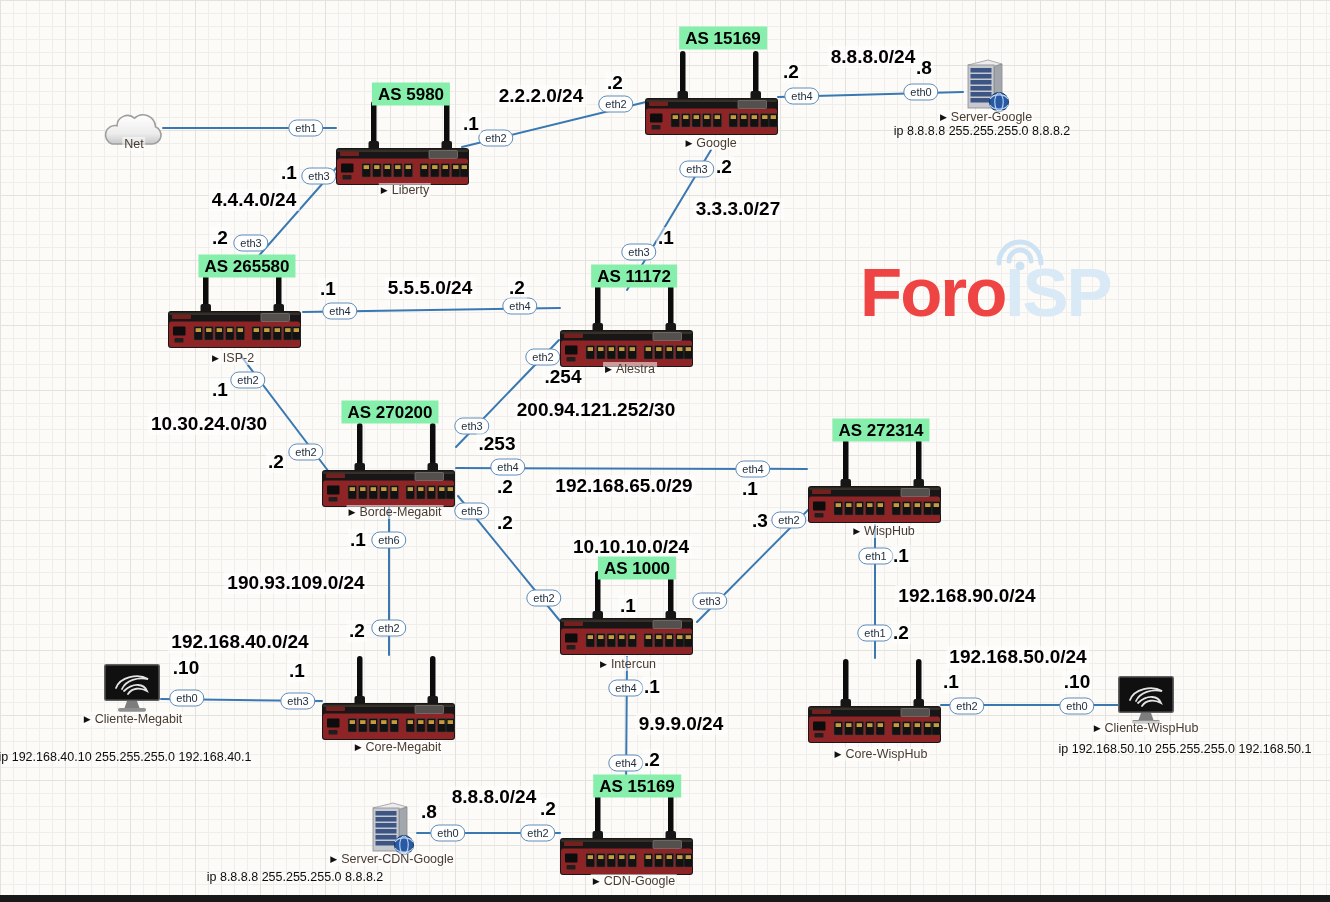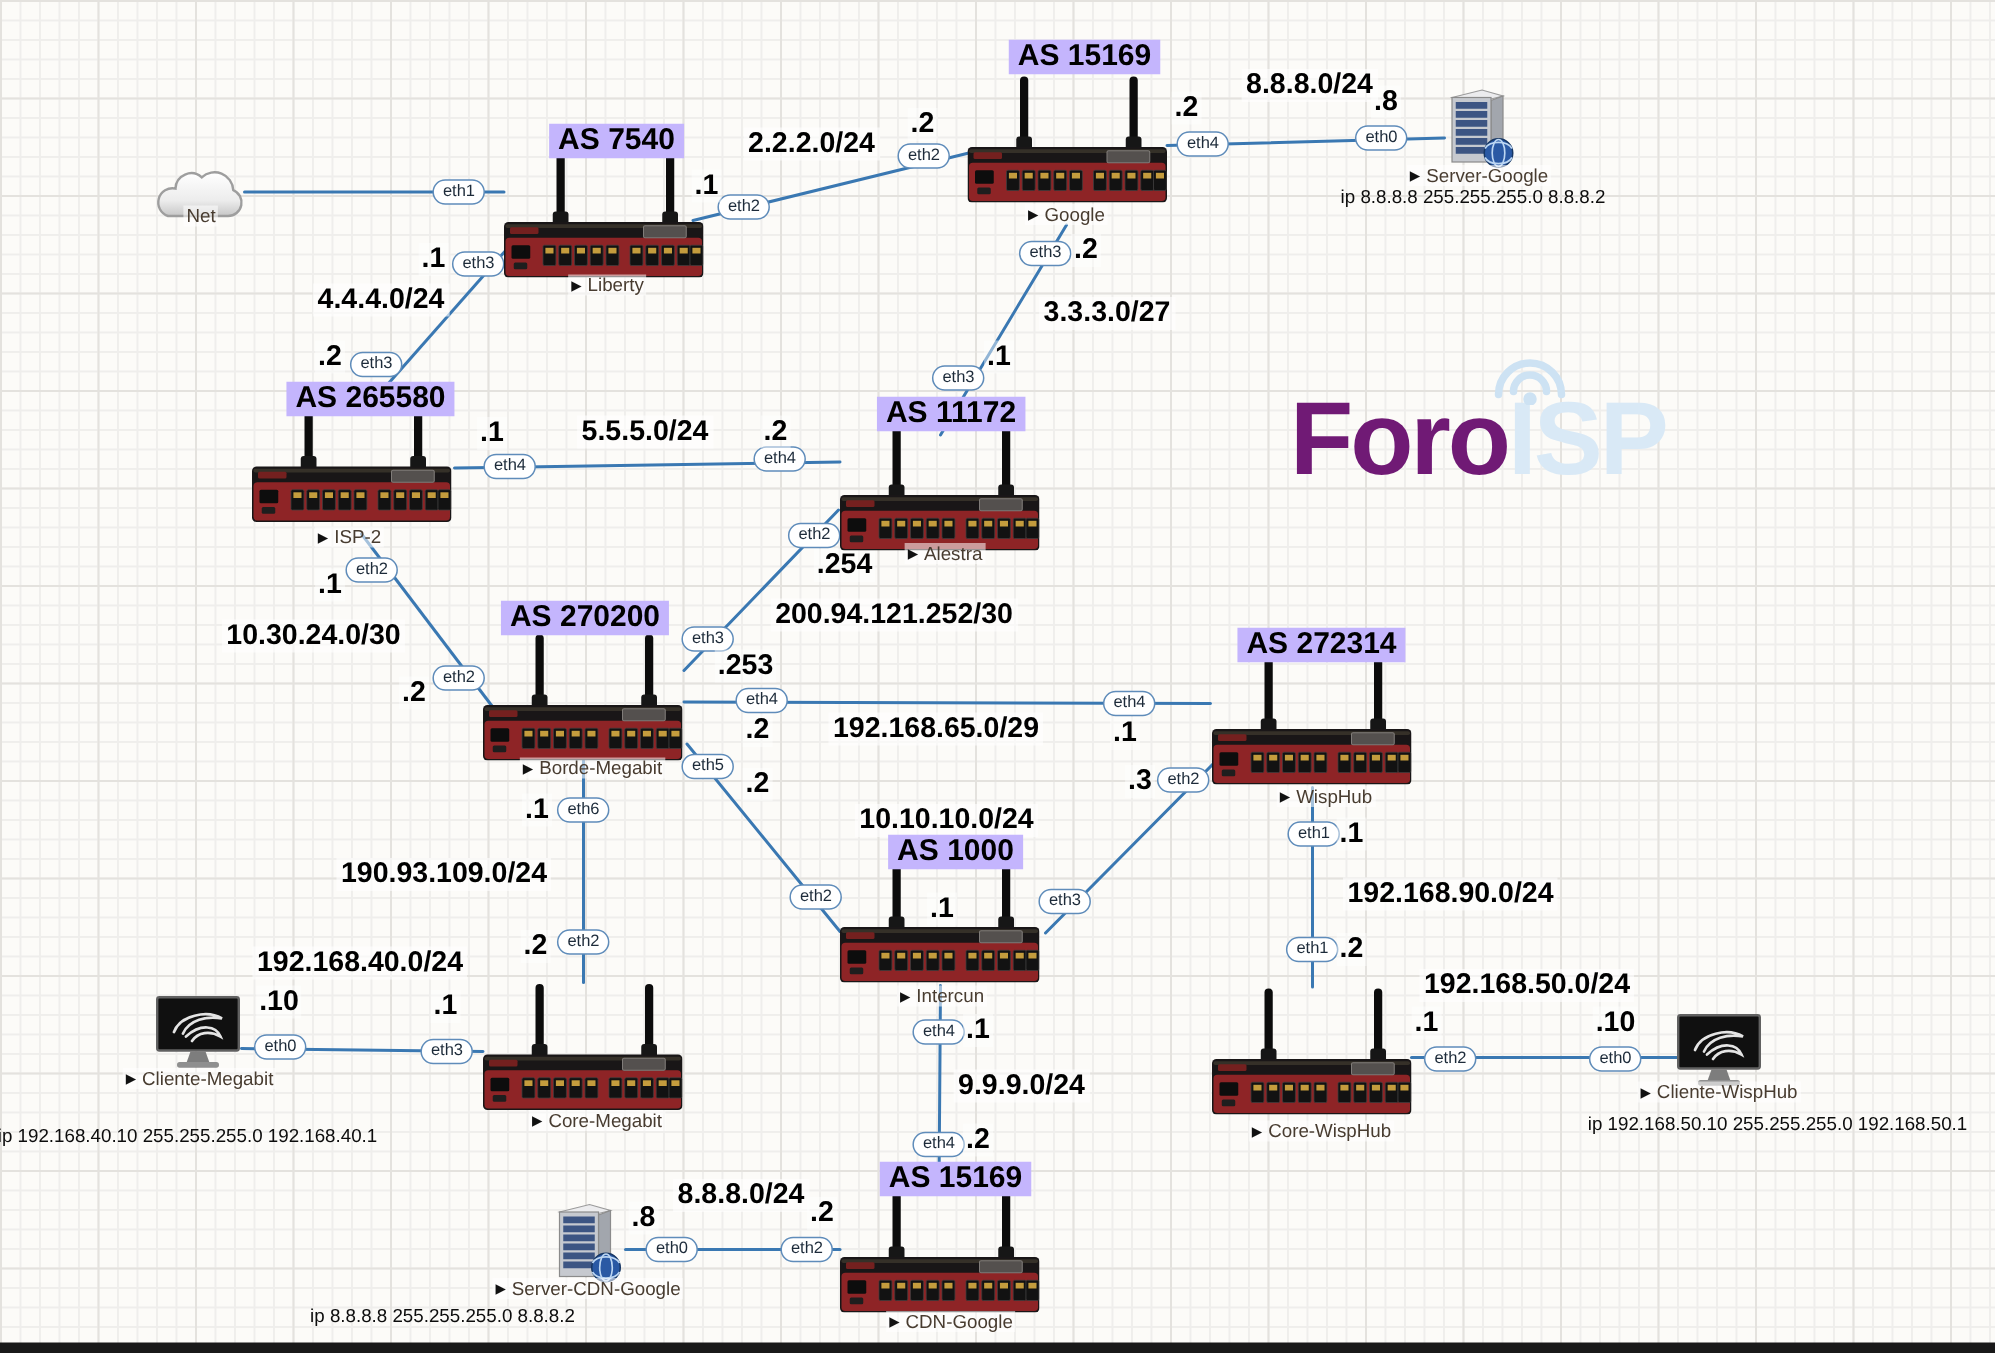--- a/index.html
+++ b/index.html
@@ -14,29 +14,29 @@
       linear-gradient(#efeeec 1px,transparent 1px),
       linear-gradient(90deg,#efeeec 1px,transparent 1px);
     background-size:65px 65px,65px 65px,13px 13px,13px 13px;
   }
   #stage{position:absolute;left:0;top:0;width:1330px;height:902px}
   #links-svg{position:absolute;left:0;top:0}
   #links-svg line{stroke:#3a78b2;stroke-width:2;stroke-linecap:round}
 
   .watermark{position:absolute;left:860px;top:258px;font-size:69px;font-weight:bold;
     letter-spacing:-2px;line-height:1;white-space:nowrap;user-select:none}
-  .wm-foro{color:#701a75}
+  .wm-foro{color:#ef4444}
   .wm-isp{color:#d9e9f6}
   .wm-arcs{position:absolute;left:128px;top:-34px;width:64px;height:46px}
 
   .dev{position:absolute}
   .dev svg{display:block;width:100%;height:100%}
 
-  .as-tag{position:absolute;transform:translate(-50%,-50%);background:#c4b5fd;
-    color:#000;font-weight:bold;font-size:20px;line-height:21px;padding:1px 6px;
+  .as-tag{position:absolute;transform:translate(-50%,-50%);background:#86efac;
+    color:#000;font-weight:bold;font-size:17px;line-height:21px;padding:1px 6px;
     white-space:nowrap}
   .dev-label{position:absolute;transform:translate(-50%,-50%);font-size:12.5px;
     color:#483c30;white-space:nowrap;background:rgba(255,255,255,0.55);padding:0 2px}
   .dev-label .arrow{font-size:9px;color:#111;margin-right:4px;vertical-align:1px}
   .subnet{position:absolute;transform:translate(-50%,-50%);font-size:19px;
     font-weight:bold;color:#000;white-space:nowrap;background:rgba(255,255,255,0.6);padding:0 3px}
   .addr{position:absolute;transform:translate(-50%,-50%);font-size:19px;
     font-weight:bold;color:#000;white-space:nowrap;background:rgba(255,255,255,0.45);padding:0 2px}
   .iface{position:absolute;transform:translate(-50%,-50%);font-size:11px;line-height:13px;
     color:#1d2b3a;background:#fff;border:1.5px solid #5f8cba;border-radius:10px;
@@ -195,21 +195,21 @@
         <rect x="94.5" y="63.5" width="8.6" height="13.5" rx="1" fill="#121212" stroke="#3e3e3e" stroke-width="0.5"></rect>
         <rect x="96.1" y="65.2" width="5.4" height="3.8" fill="#c49c3d"></rect>
         <rect x="105" y="63.5" width="8.6" height="13.5" rx="1" fill="#121212" stroke="#3e3e3e" stroke-width="0.5"></rect>
         <rect x="106.6" y="65.2" width="5.4" height="3.8" fill="#c49c3d"></rect>
         <rect x="115.5" y="63.5" width="8.6" height="13.5" rx="1" fill="#121212" stroke="#3e3e3e" stroke-width="0.5"></rect>
         <rect x="117.1" y="65.2" width="5.4" height="3.8" fill="#c49c3d"></rect>
         <rect x="124" y="63.5" width="8.6" height="13.5" rx="1" fill="#121212" stroke="#3e3e3e" stroke-width="0.5"></rect>
         <rect x="125.6" y="65.2" width="5.4" height="3.8" fill="#c49c3d"></rect>
       </svg>
     </div>
-    <div class="as-tag" style="left: 411px; top: 94px;">AS 7540</div>
+    <div class="as-tag" style="left: 411px; top: 94px;">AS 5980</div>
     <div class="dev-label" style="left: 405px; top: 190px;"><span class="arrow">▶</span><span>Liberty</span></div>
     <div class="dev" style="left: 645px; top: 50px; width: 133px; height: 85px;">
       <svg viewBox="0 0 133 85">
         <rect x="35" y="1" width="5.5" height="50" rx="2.7" fill="#0c0c0c"></rect>
         <rect x="32.5" y="41" width="10.5" height="11" rx="2" fill="#161616"></rect>
         <rect x="108" y="1" width="5.5" height="50" rx="2.7" fill="#0c0c0c"></rect>
         <rect x="105.5" y="41" width="10.5" height="11" rx="2" fill="#161616"></rect>
         <rect x="0" y="48" width="133" height="37" rx="3" fill="#191617"></rect>
         <rect x="1" y="49.5" width="131" height="2.5" rx="1.2" fill="#353028"></rect>
         <rect x="1" y="58.5" width="131" height="25.5" rx="2.5" fill="#8e2426"></rect>

